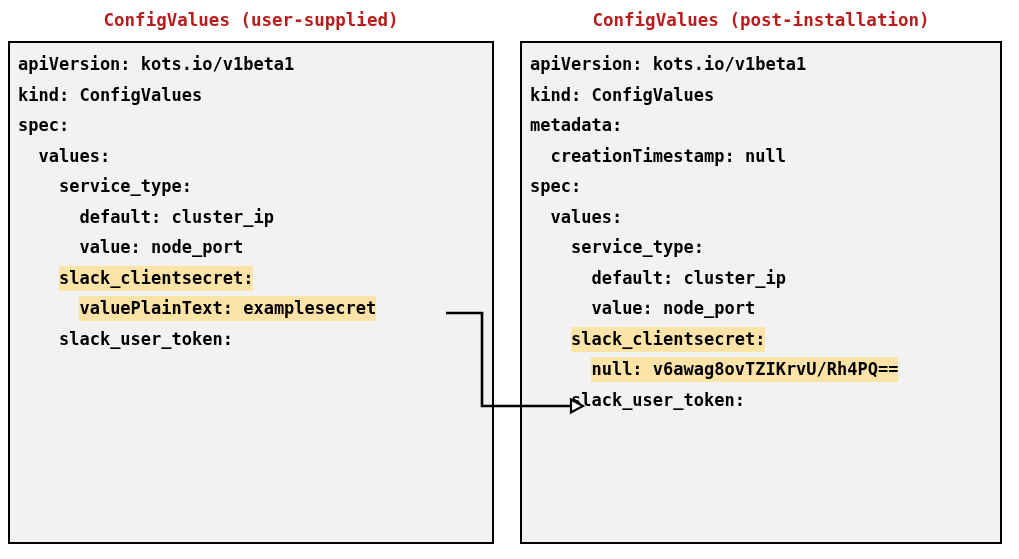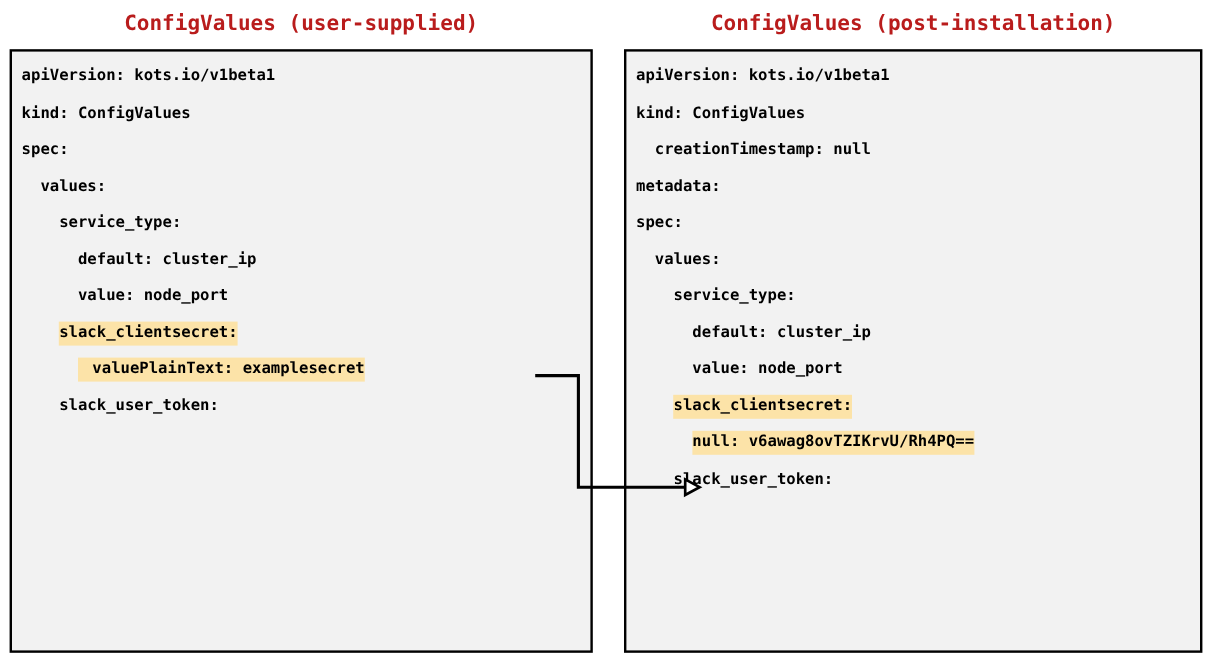--- a/index.html
+++ b/index.html
@@ -41,21 +41,21 @@
     position: absolute;
     top: 6px;
     left: 8px;
     right: 0;
   }
   .code-line {
     height: 30.5px;
     line-height: 30.5px;
     font-family: "DejaVu Sans Mono", "Liberation Mono", monospace;
     font-weight: bold;
-    font-size: 13px;
+    font-size: 17px;
     color: #000000;
     white-space: pre;
   }
   .code-line > .seg {
     white-space: pre;
     display: inline;
   }
   .code-line.hl > .seg {
     background: #FCE3A8;
     padding: 2px 0 3px 0;
@@ -82,31 +82,31 @@
   <div class="code-box" id="box-left" style="background: rgb(242, 242, 242); border-color: rgb(0, 0, 0);">
     <div class="code-lines" id="left-lines">
         <div class="code-line"><span></span><span class="seg">apiVersion: kots.io/v1beta1</span></div>
         <div class="code-line"><span></span><span class="seg">kind: ConfigValues</span></div>
         <div class="code-line"><span></span><span class="seg">spec:</span></div>
         <div class="code-line"><span>  </span><span class="seg">values:</span></div>
         <div class="code-line"><span>    </span><span class="seg">service_type:</span></div>
         <div class="code-line"><span>      </span><span class="seg">default: cluster_ip</span></div>
         <div class="code-line"><span>      </span><span class="seg">value: node_port</span></div>
         <div class="code-line hl"><span>    </span><span class="seg" style="background: rgb(252, 227, 168);">slack_clientsecret:</span></div>
-        <div class="code-line hl"><span>      </span><span class="seg" style="background: rgb(252, 227, 168); padding-left: 12px;">valuePlainText: examplesecret</span></div>
+        <div class="code-line hl"><span>      </span><span class="seg" style="background: rgb(252, 227, 168);">valuePlainText: examplesecret</span></div>
         <div class="code-line"><span>    </span><span class="seg">slack_user_token:</span></div>
       </div>
   </div>
 
   <div class="code-box" id="box-right" style="background: rgb(242, 242, 242); border-color: rgb(0, 0, 0);">
     <div class="code-lines" id="right-lines">
         <div class="code-line"><span></span><span class="seg">apiVersion: kots.io/v1beta1</span></div>
         <div class="code-line"><span></span><span class="seg">kind: ConfigValues</span></div>
+        <div class="code-line"><span></span><span class="seg">metadata:</span></div>
         <div class="code-line"><span>  </span><span class="seg">creationTimestamp: null</span></div>
-        <div class="code-line"><span></span><span class="seg">metadata:</span></div>
         <div class="code-line"><span></span><span class="seg">spec:</span></div>
         <div class="code-line"><span>  </span><span class="seg">values:</span></div>
         <div class="code-line"><span>    </span><span class="seg">service_type:</span></div>
         <div class="code-line"><span>      </span><span class="seg">default: cluster_ip</span></div>
         <div class="code-line"><span>      </span><span class="seg">value: node_port</span></div>
         <div class="code-line hl"><span>    </span><span class="seg" style="background: rgb(252, 227, 168);">slack_clientsecret:</span></div>
         <div class="code-line hl"><span>      </span><span class="seg" style="background: rgb(252, 227, 168);">null: v6awag8ovTZIKrvU/Rh4PQ==</span></div>
         <div class="code-line"><span>    </span><span class="seg">slack_user_token:</span></div>
       </div>
   </div>

